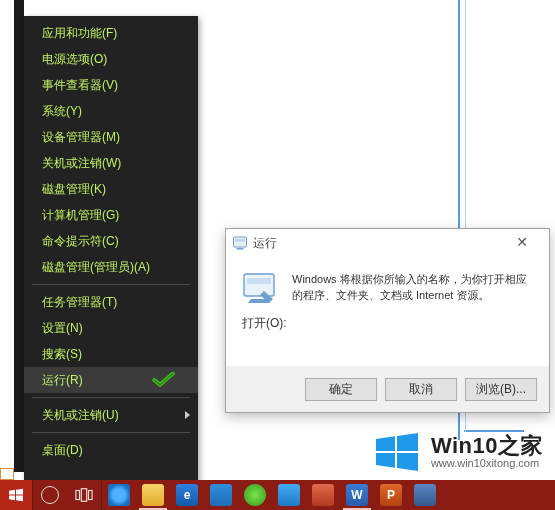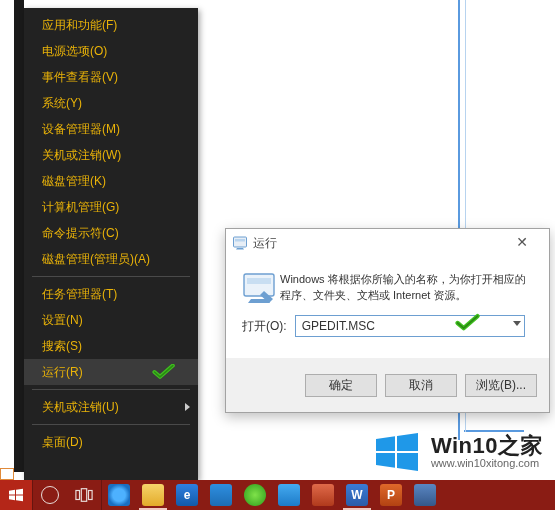--- a/index.html
+++ b/index.html
@@ -6,48 +6,48 @@
   html, body { width: 555px; height: 510px; overflow: hidden; font-family: "Microsoft YaHei", "Segoe UI", sans-serif; }
   .canvas { position: relative; width: 555px; height: 510px; background: #fff; }
 
   
   .bg-panel { position: absolute; left: 192px; top: 0; right: 0; bottom: 44px; background: #fff; }
   .bg-tab { position: absolute; left: 260px; top: 0; width: 200px; height: 440px; border-right: 2px solid #5a9adf; }
   .bg-tab2 { position: absolute; left: 464px; top: 0; width: 60px; height: 432px; border-bottom: 2px solid #5a9adf; }
   .bg-line { position:absolute; left:465px; top:0; width:1px; height:432px; background:#b7d3ef;}
 
   
-  .menu { position: absolute; left: 24px; top: 8px; width: 174px; height: 472px; background: #222; color: #eab308; font-size: 12px; box-shadow: 2px 2px 6px rgba(0,0,0,.35); }
+  .menu { position: absolute; left: 24px; top: 16px; width: 174px; height: 472px; background: #222; color: #bef264; font-size: 12px; box-shadow: 2px 2px 6px rgba(0,0,0,.35); }
   .menu-inner { padding-top: 4px; }
   .menu-item { height: 26px; line-height: 26px; padding: 0 14px 0 18px; position: relative; white-space: nowrap; cursor: default; }
   .menu-item.highlight { background: #3b3b3b; }
   .menu-sep { height: 1px; background: #4a4a4a; margin: 4px 8px; }
   .menu-caret { position: absolute; right: 8px; top: 9px; width: 0; height: 0; border-top: 4px solid transparent; border-bottom: 4px solid transparent; border-left: 5px solid #ccc; }
   .green-check { position: absolute; right: 22px; top: 4px; }
   .green-check svg { width: 24px; height: 16px; }
   .micro-col { position: absolute; left: 14px; top: 0; width: 10px; height: 472px; background: #1a1a1a; }
 
   
   .run { position: absolute; left: 225px; top: 228px; width: 325px; height: 185px; background: #fff; border: 1px solid #a2a2a2; box-shadow: 0 4px 12px rgba(0,0,0,.25); }
   .run-titlebar { height: 28px; display: flex; align-items: center; padding: 0 6px; font-size: 12px; color: #444; }
   .run-titlebar .title-icon { width: 16px; height: 16px; margin-right: 5px; }
   .run-titlebar .title-icon svg { width: 16px; height: 16px; }
   .run-close { margin-left: auto; width: 42px; height: 28px; text-align: center; line-height: 26px; color: #555; font-size: 14px; cursor: default; }
-  .run-body { padding: 14px 16px 4px 16px; display: flex; gap: 4px; }
+  .run-body { padding: 14px 16px 4px 16px; display: flex; gap: 16px; }
   .run-icon-big { flex: 0 0 34px; height: 34px; }
   .run-icon-big svg { width: 34px; height: 34px; }
   .run-desc { font-size: 11px; color: #333; line-height: 16px; }
   .run-row { display: flex; align-items: center; padding: 6px 24px 0 16px; gap: 8px; }
   .run-label { font-size: 12px; color: #333; }
   .run-input-wrap { position: relative; flex: 1; }
   .run-input { width: 100%; height: 22px; border: 1px solid #6d9fd1; font-size: 12px; padding: 0 20px 0 6px; color: #333; background: #fff; }
   .run-input-caret { position: absolute; right: 4px; top: 6px; width: 0; height: 0; border-left: 4px solid transparent; border-right: 4px solid transparent; border-top: 5px solid #555; }
   .run-check-in { position: absolute; left: 160px; top: -2px; }
   .run-check-in svg { width: 26px; height: 20px; }
-  .run-btnbar { position: absolute; left: 0; right: 0; bottom: 0; height: 54px; background: #f0f0f0; display: flex; align-items: center; justify-content: flex-end; padding: 0 12px; gap: 8px; }
+  .run-btnbar { position: absolute; left: 0; right: 0; bottom: 0; height: 46px; background: #f0f0f0; display: flex; align-items: center; justify-content: flex-end; padding: 0 12px; gap: 8px; }
   .run-btn { height: 23px; min-width: 72px; background: #e1e1e1; border: 1px solid #adadad; font-size: 12px; color: #333; padding: 0 10px; cursor: default; }
 
   
   .watermark { position: absolute; right: 12px; bottom: 34px; display: flex; align-items: center; gap: 10px; color: #222; }
   .winlogo { width: 48px; height: 48px; }
   .winlogo .sq { fill: #1f98e8; }
   .wm-text .t1 { font-size: 22px; font-weight: 700; line-height: 22px; letter-spacing: .5px; }
   .wm-text .t2 { font-size: 11px; color: #666; }
 
   
@@ -143,30 +143,20 @@
             <rect x="2" y="3" width="30" height="22" rx="2" fill="#eaf2fa" stroke="#6d9fd1" stroke-width="1.4"></rect>
             <rect x="5" y="7" width="24" height="6" fill="#c8def2"></rect>
             <path d="M9 28 h16 l3 4 H6 z" fill="#6d9fd1"></path>
             <path d="M22 20 l9 8 l-4 4 l-9 -8 z" fill="#6d9fd1"></path>
           </svg>
       </div>
       <div class="run-desc">Windows 将根据你所输入的名称，为你打开相应的程序、文件夹、文档或 Internet 资源。</div>
     </div>
     <div class="run-row">
       <span class="run-label">打开(O):</span>
-      <div class="run-input-wrap">
-        <input class="run-input" value="GPEDIT.MSC" placeholder="" style="">
-        <span class="run-input-caret"></span>
-        <span class="run-check-in">
-          <svg viewBox="0 0 30 20">
-              <path d="M3 10 L10 16 L26 2" fill="none" stroke="#3fbf1f" stroke-width="5" stroke-linecap="round" stroke-linejoin="round"></path>
-              <path d="M3 10 L10 16 L26 2" fill="none" stroke="#2a8a12" stroke-width="2" stroke-linecap="round" stroke-linejoin="round"></path>
-            </svg>
-        </span>
-      </div>
     </div>
     <div class="run-btnbar">
       <button class="run-btn">确定</button>
       <button class="run-btn">取消</button>
       <button class="run-btn">浏览(B)...</button>
     </div>
   </div>
 
   <div class="watermark">
     <svg class="winlogo" viewBox="0 0 48 48">

